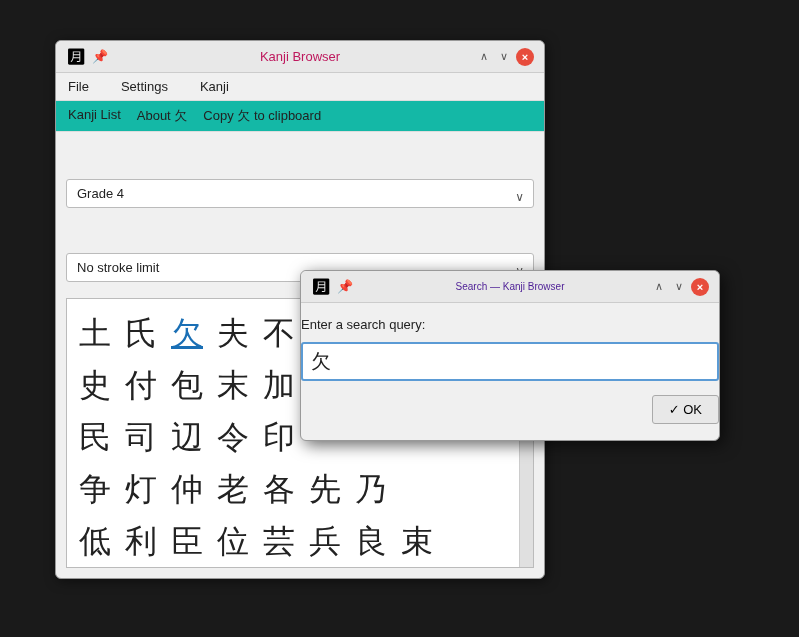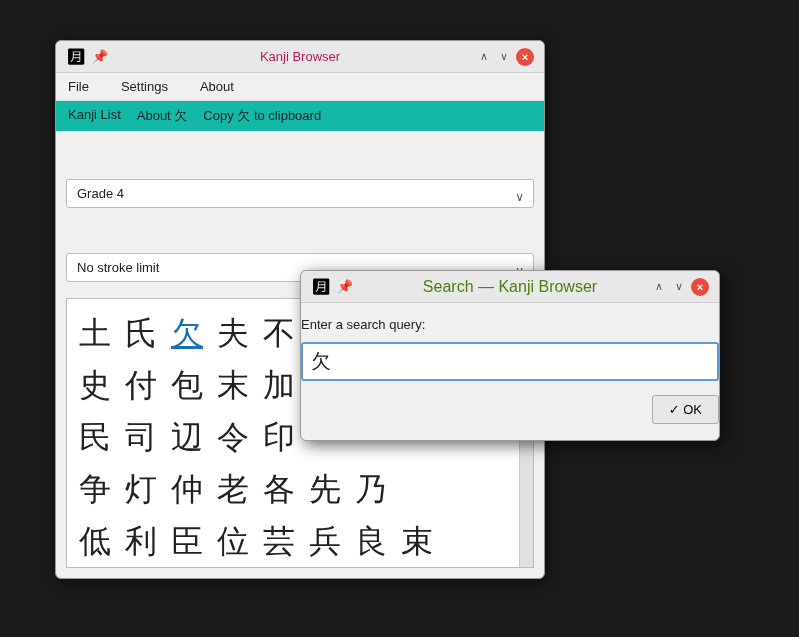--- a/index.html
+++ b/index.html
@@ -203,22 +203,22 @@
       justify-content: space-between;
     }
 
     .search-title-left {
       display: flex;
       align-items: center;
       gap: 6px;
     }
 
     .search-title-text {
-      font-size: 16px;
-      color: #4d7c0f;
+      font-size: 10px;
+      color: #4c1d95;
       position: absolute;
       left: 50%;
       transform: translateX(-50%);
     }
 
     .search-body {
       padding: 14px 0 16px;
     }
 
     .search-label {
@@ -284,21 +284,21 @@
     <div class="title-bar-controls">
       <span class="tb-btn">∧</span>
       <span class="tb-btn">∨</span>
       <span class="red-circle-x">×</span>
     </div>
   </div>
 
   <div class="menu-bar">
     <span class="menu-item">File</span>
     <span class="menu-item">Settings</span>
-    <span class="menu-item">About</span>
+    <span class="menu-item">Kanji</span>
   </div>
 
   <div class="toolbar">
     <span class="toolbar-btn">Kanji List</span>
     <span class="toolbar-btn">About 欠</span>
     <span class="toolbar-btn">Copy 欠 to clipboard</span>
   </div>
 
   <div class="dropdown-container">
     <div class="dropdown-wrapper">

